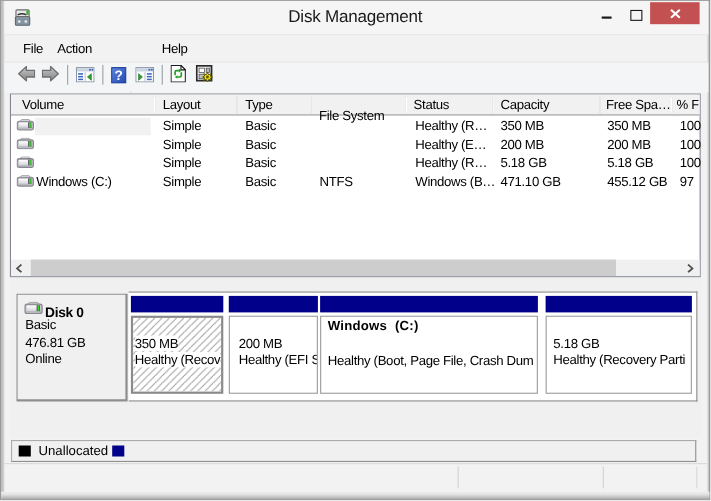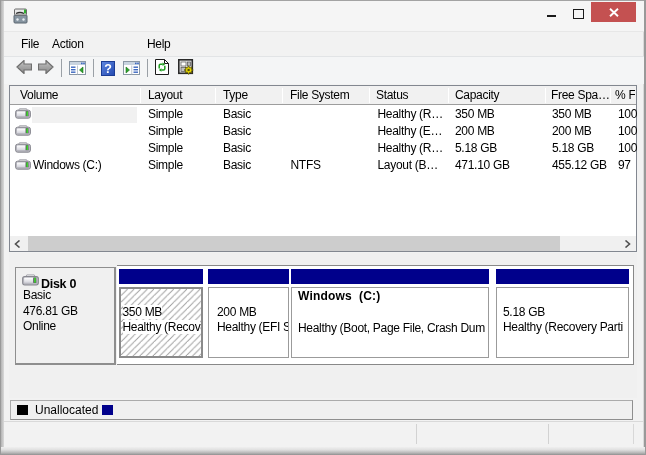--- a/index.html
+++ b/index.html
@@ -59,20 +59,21 @@
   <div class="abs" style="left:13px;top:8px;width:16px;height:16px;">
     <svg width="16" height="16" viewBox="0 0 16 16">
       <rect x="1" y="7" width="13" height="8" rx="1" fill="#8795a1" stroke="#5a6671" stroke-width="1"></rect>
       <circle cx="4.5" cy="11.5" r="1.2" fill="#e8eef2"></circle>
       <circle cx="10.5" cy="11.5" r="1.2" fill="#e8eef2"></circle>
       <rect x="1.5" y="1" width="12" height="6" rx="1" fill="#e8e8e8" stroke="#6a6a6a" stroke-width="1"></rect>
       <path d="M3 5.5 Q7 3.5 11 5.5" stroke="#333" stroke-width="1.3" fill="none"></path>
       <rect x="11" y="1.5" width="2" height="4" fill="#2fae2f"></rect>
     </svg>
   </div>
+  <div class="abs" style="left:0;top:7px;width:646px;text-align:center;font-size:15.5px;letter-spacing:-0.2px;color:#1a1a1a;">Disk Management</div>
 
   <div class="abs" style="left:547px;top:14.5px;width:8.5px;height:2.5px;background:#1a1a1a;"></div>
   <div class="abs" style="left:572.5px;top:8.5px;width:11px;height:10.5px;border:1.5px solid #1a1a1a;background:#f5f5f5;"></div>
   <div class="abs" style="left:591px;top:2px;width:45px;height:20px;background:#c45151;"></div>
   <svg class="abs" style="left:609px;top:8px;" width="10" height="9" viewBox="0 0 10 9">
     <path d="M1 0.8 L9 8.2 M9 0.8 L1 8.2" stroke="#ffffff" stroke-width="1.9"></path>
   </svg>
 
   <div class="abs" style="left:4px;top:31px;width:640px;height:1px;background:#e7e7e7;"></div>
   <div class="abs t12" style="left:21px;top:37px;">File</div>
@@ -150,21 +151,21 @@
   <div class="abs hsep" style="left:140px;"></div>
   <div class="abs hsep" style="left:215px;"></div>
   <div class="abs hsep" style="left:282px;"></div>
   <div class="abs hsep" style="left:369px;"></div>
   <div class="abs hsep" style="left:448px;"></div>
   <div class="abs hsep" style="left:545px;"></div>
   <div class="abs hsep" style="left:610px;"></div>
   <div class="abs t12" style="left:20px;top:88px;">Volume</div>
   <div class="abs t12" style="left:148px;top:88px;">Layout</div>
   <div class="abs t12" style="left:223px;top:88px;">Type</div>
-  <div class="abs t12" style="left:290px;top:88px;">File System</div>
+  <div class="abs t12" style="left:290px;top:98px;">File System</div>
   <div class="abs t12" style="left:376px;top:88px;">Status</div>
   <div class="abs t12" style="left:455px;top:88px;">Capacity</div>
   <div class="abs t12" style="left:551px;top:88px;">Free Spa…</div>
   <div class="abs t12" style="left:615px;top:88px;width:20px;overflow:hidden;">% Fr</div>
 
   <div class="abs" style="left:32px;top:107px;width:105px;height:16px;background:#f1f1f1;"></div>
 
   <svg class="drv" style="left:15px;top:108px;" viewBox="0 0 16 11">
       <use href="#drvicon"></use>
     </svg>
@@ -195,21 +196,21 @@
   <div class="abs t12" style="left:552px;top:141px;">5.18 GB</div>
   <div class="abs t12" style="left:618px;top:141px;">100</div>
 
   <svg class="drv" style="left:15px;top:159px;" viewBox="0 0 16 11">
       <use href="#drvicon"></use>
     </svg>
   <div class="abs t12" style="left:33px;top:158px;">Windows (C:)</div>
   <div class="abs t12" style="left:148px;top:158px;">Simple</div>
   <div class="abs t12" style="left:223px;top:158px;">Basic</div>
   <div class="abs t12" style="left:290.5px;top:158px;">NTFS</div>
-  <div class="abs t12" style="left:377.5px;top:158px;">Layout (B…</div>
+  <div class="abs t12" style="left:377.5px;top:158px;">Windows (B…</div>
   <div class="abs t12" style="left:455px;top:158px;">471.10 GB</div>
   <div class="abs t12" style="left:552px;top:158px;">455.12 GB</div>
   <div class="abs t12" style="left:618px;top:158px;">97</div>
 
   <div class="abs" style="left:10px;top:236px;width:626px;height:15px;background:#f0f0f0;"></div>
   <div class="abs" style="left:28px;top:236px;width:532px;height:15px;background:#cdcdcd;"></div>
   <svg class="abs" style="left:14px;top:240px;" width="8" height="8" viewBox="0 0 8 8">
       <path d="M5.5 0.5 L1.5 4 L5.5 7.5" stroke="#505050" stroke-width="1.6" fill="none"></path>
     </svg>
   <svg class="abs" style="left:623px;top:240px;" width="8" height="8" viewBox="0 0 8 8">

